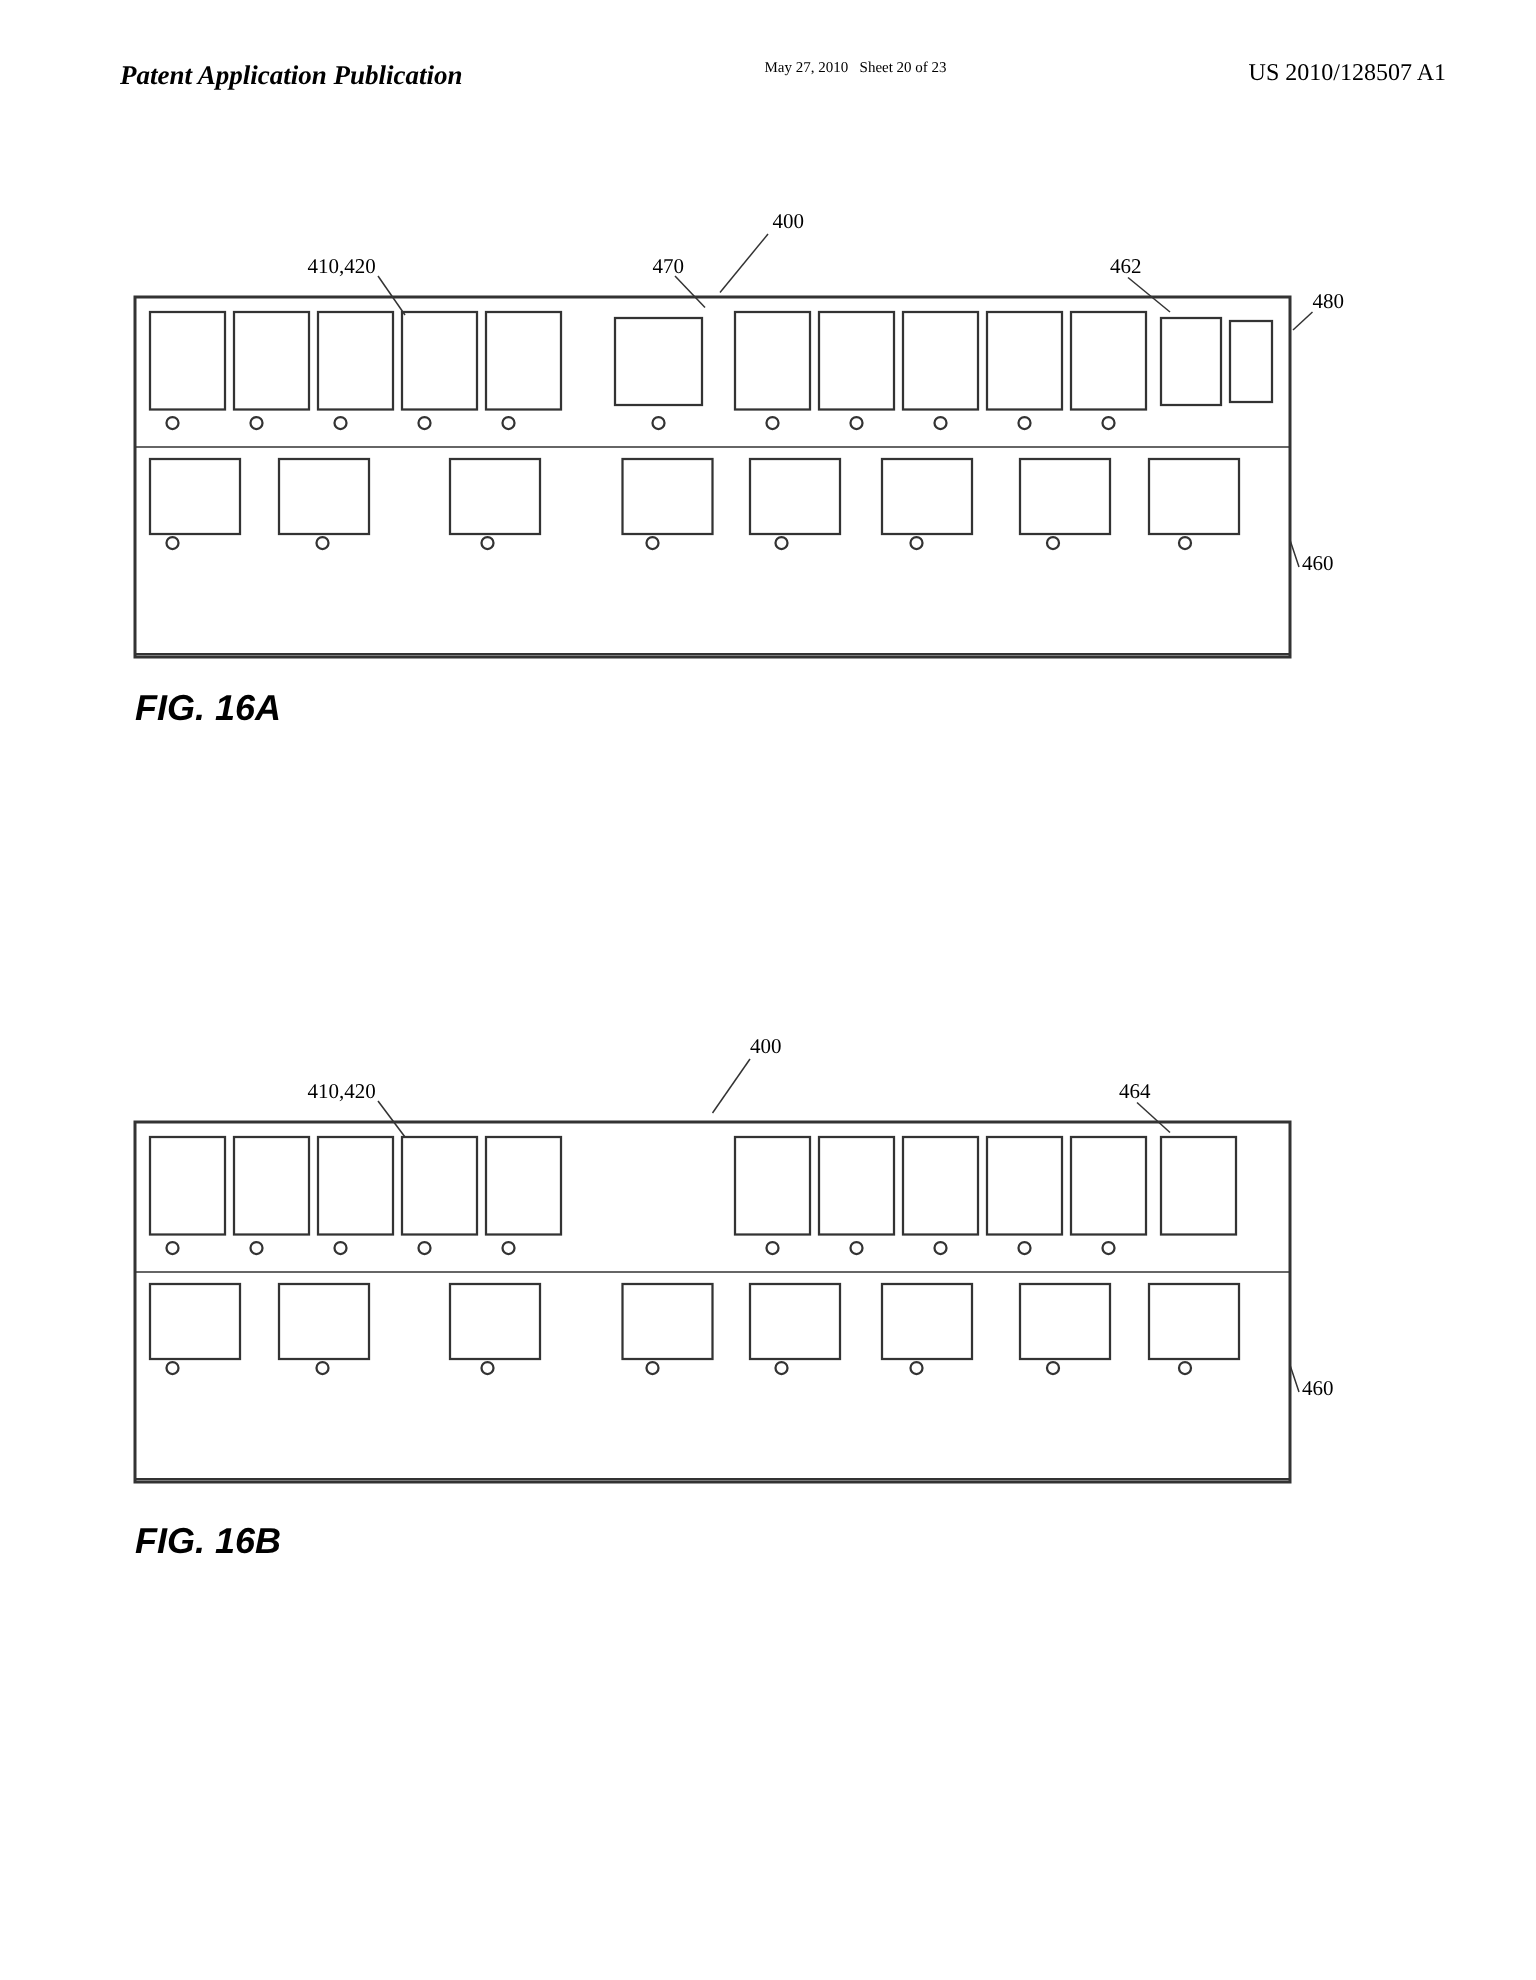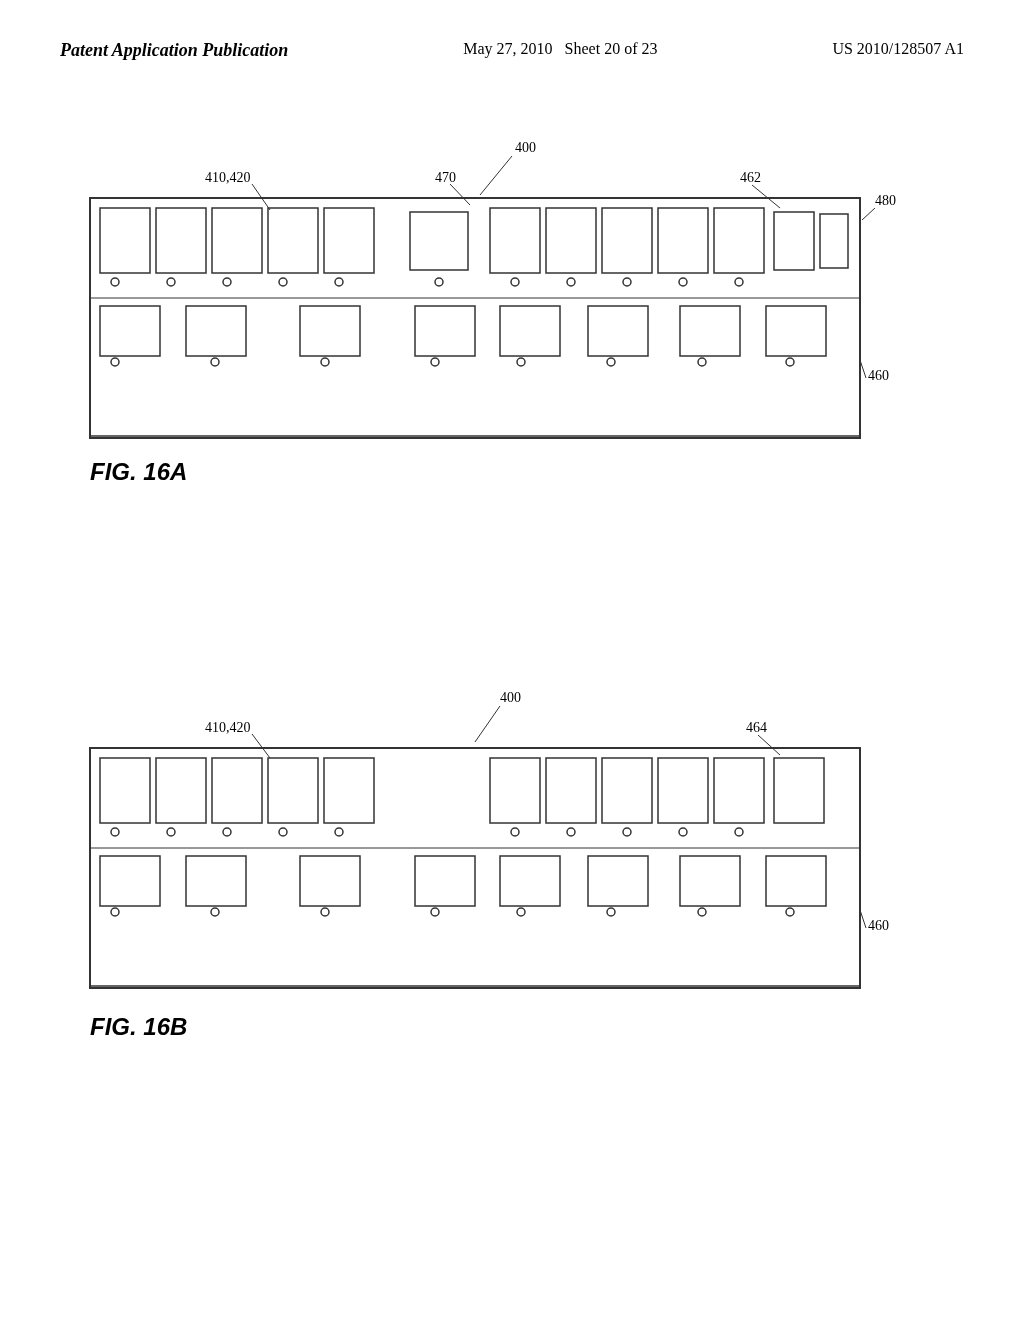--- a/index.html
+++ b/index.html
@@ -10,30 +10,31 @@
       font-family: 'Times New Roman', Times, serif;
       position: relative;
       overflow: hidden;
     }
 
     .header {
       display: flex;
       justify-content: space-between;
       align-items: flex-start;
       padding: 40px 60px 0 60px;
+      margin-left: 20px;
     }
 
     .header-left {
       font-size: 18px;
       font-weight: bold;
       font-style: italic;
     }
 
     .header-center {
-      font-size: 16px;
+      font-size: 10px;
       text-align: center;
       font-family: Liberation Serif, serif;
     }
 
     .header-right {
       font-size: 16px;
       font-weight: normal;
     }
 
     

